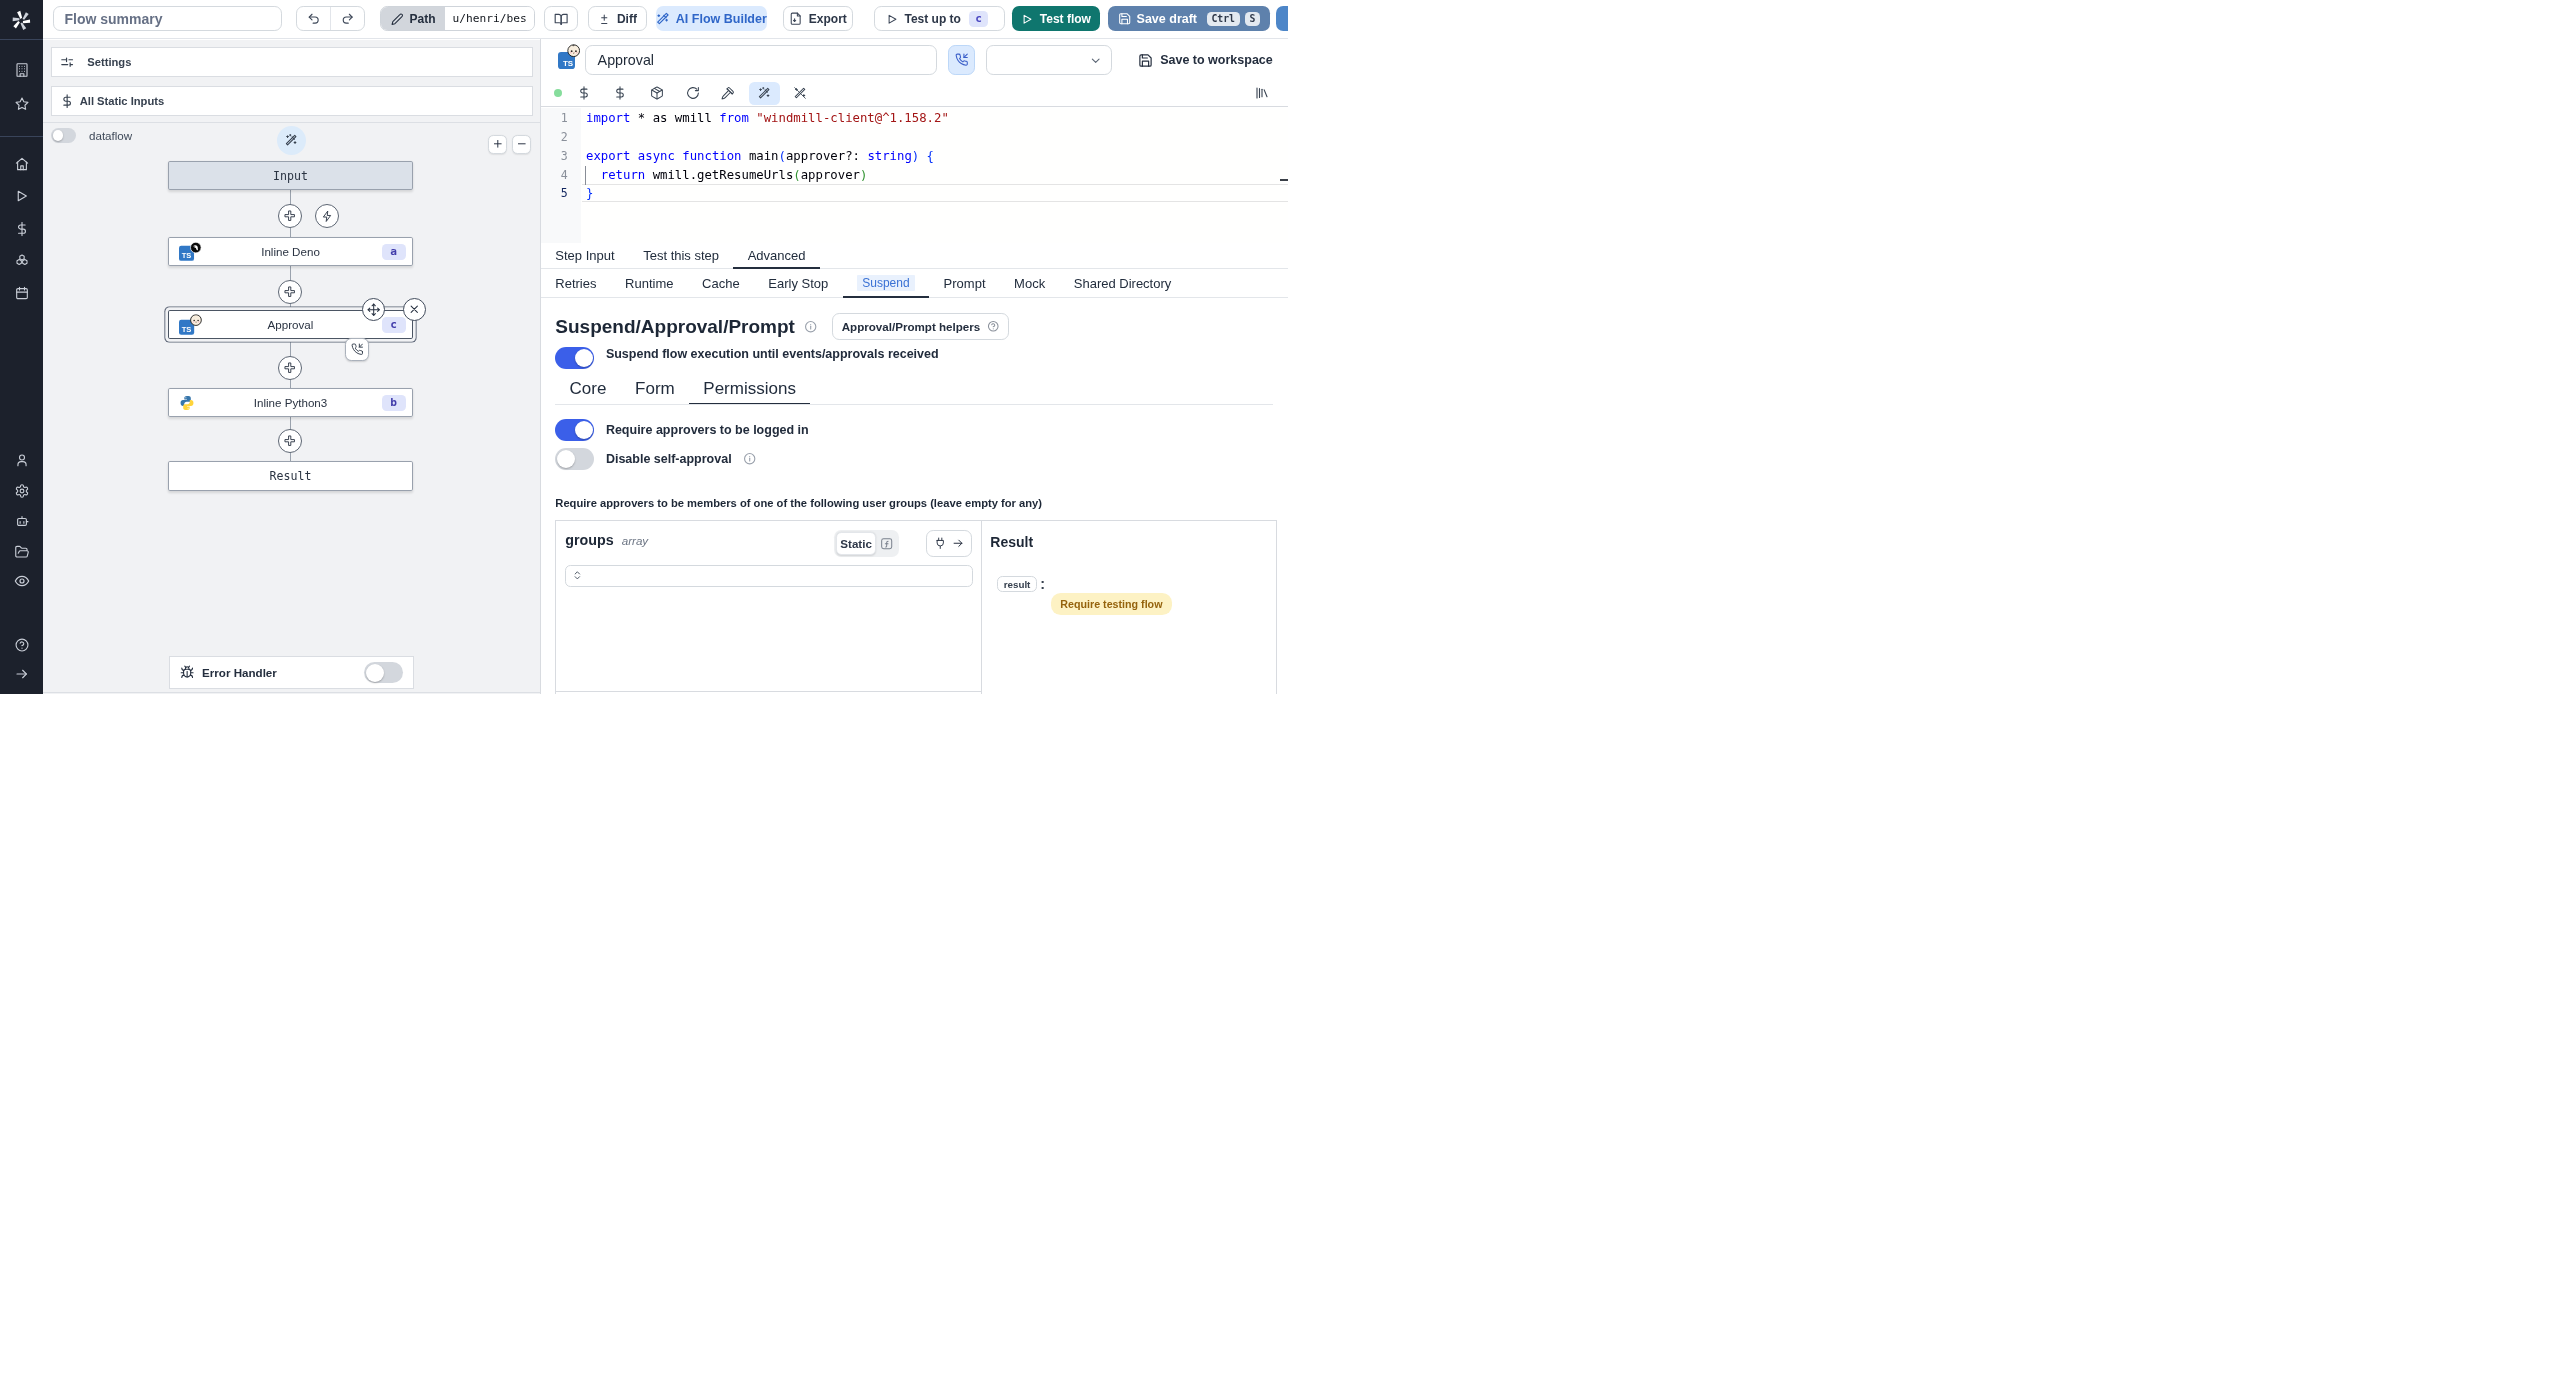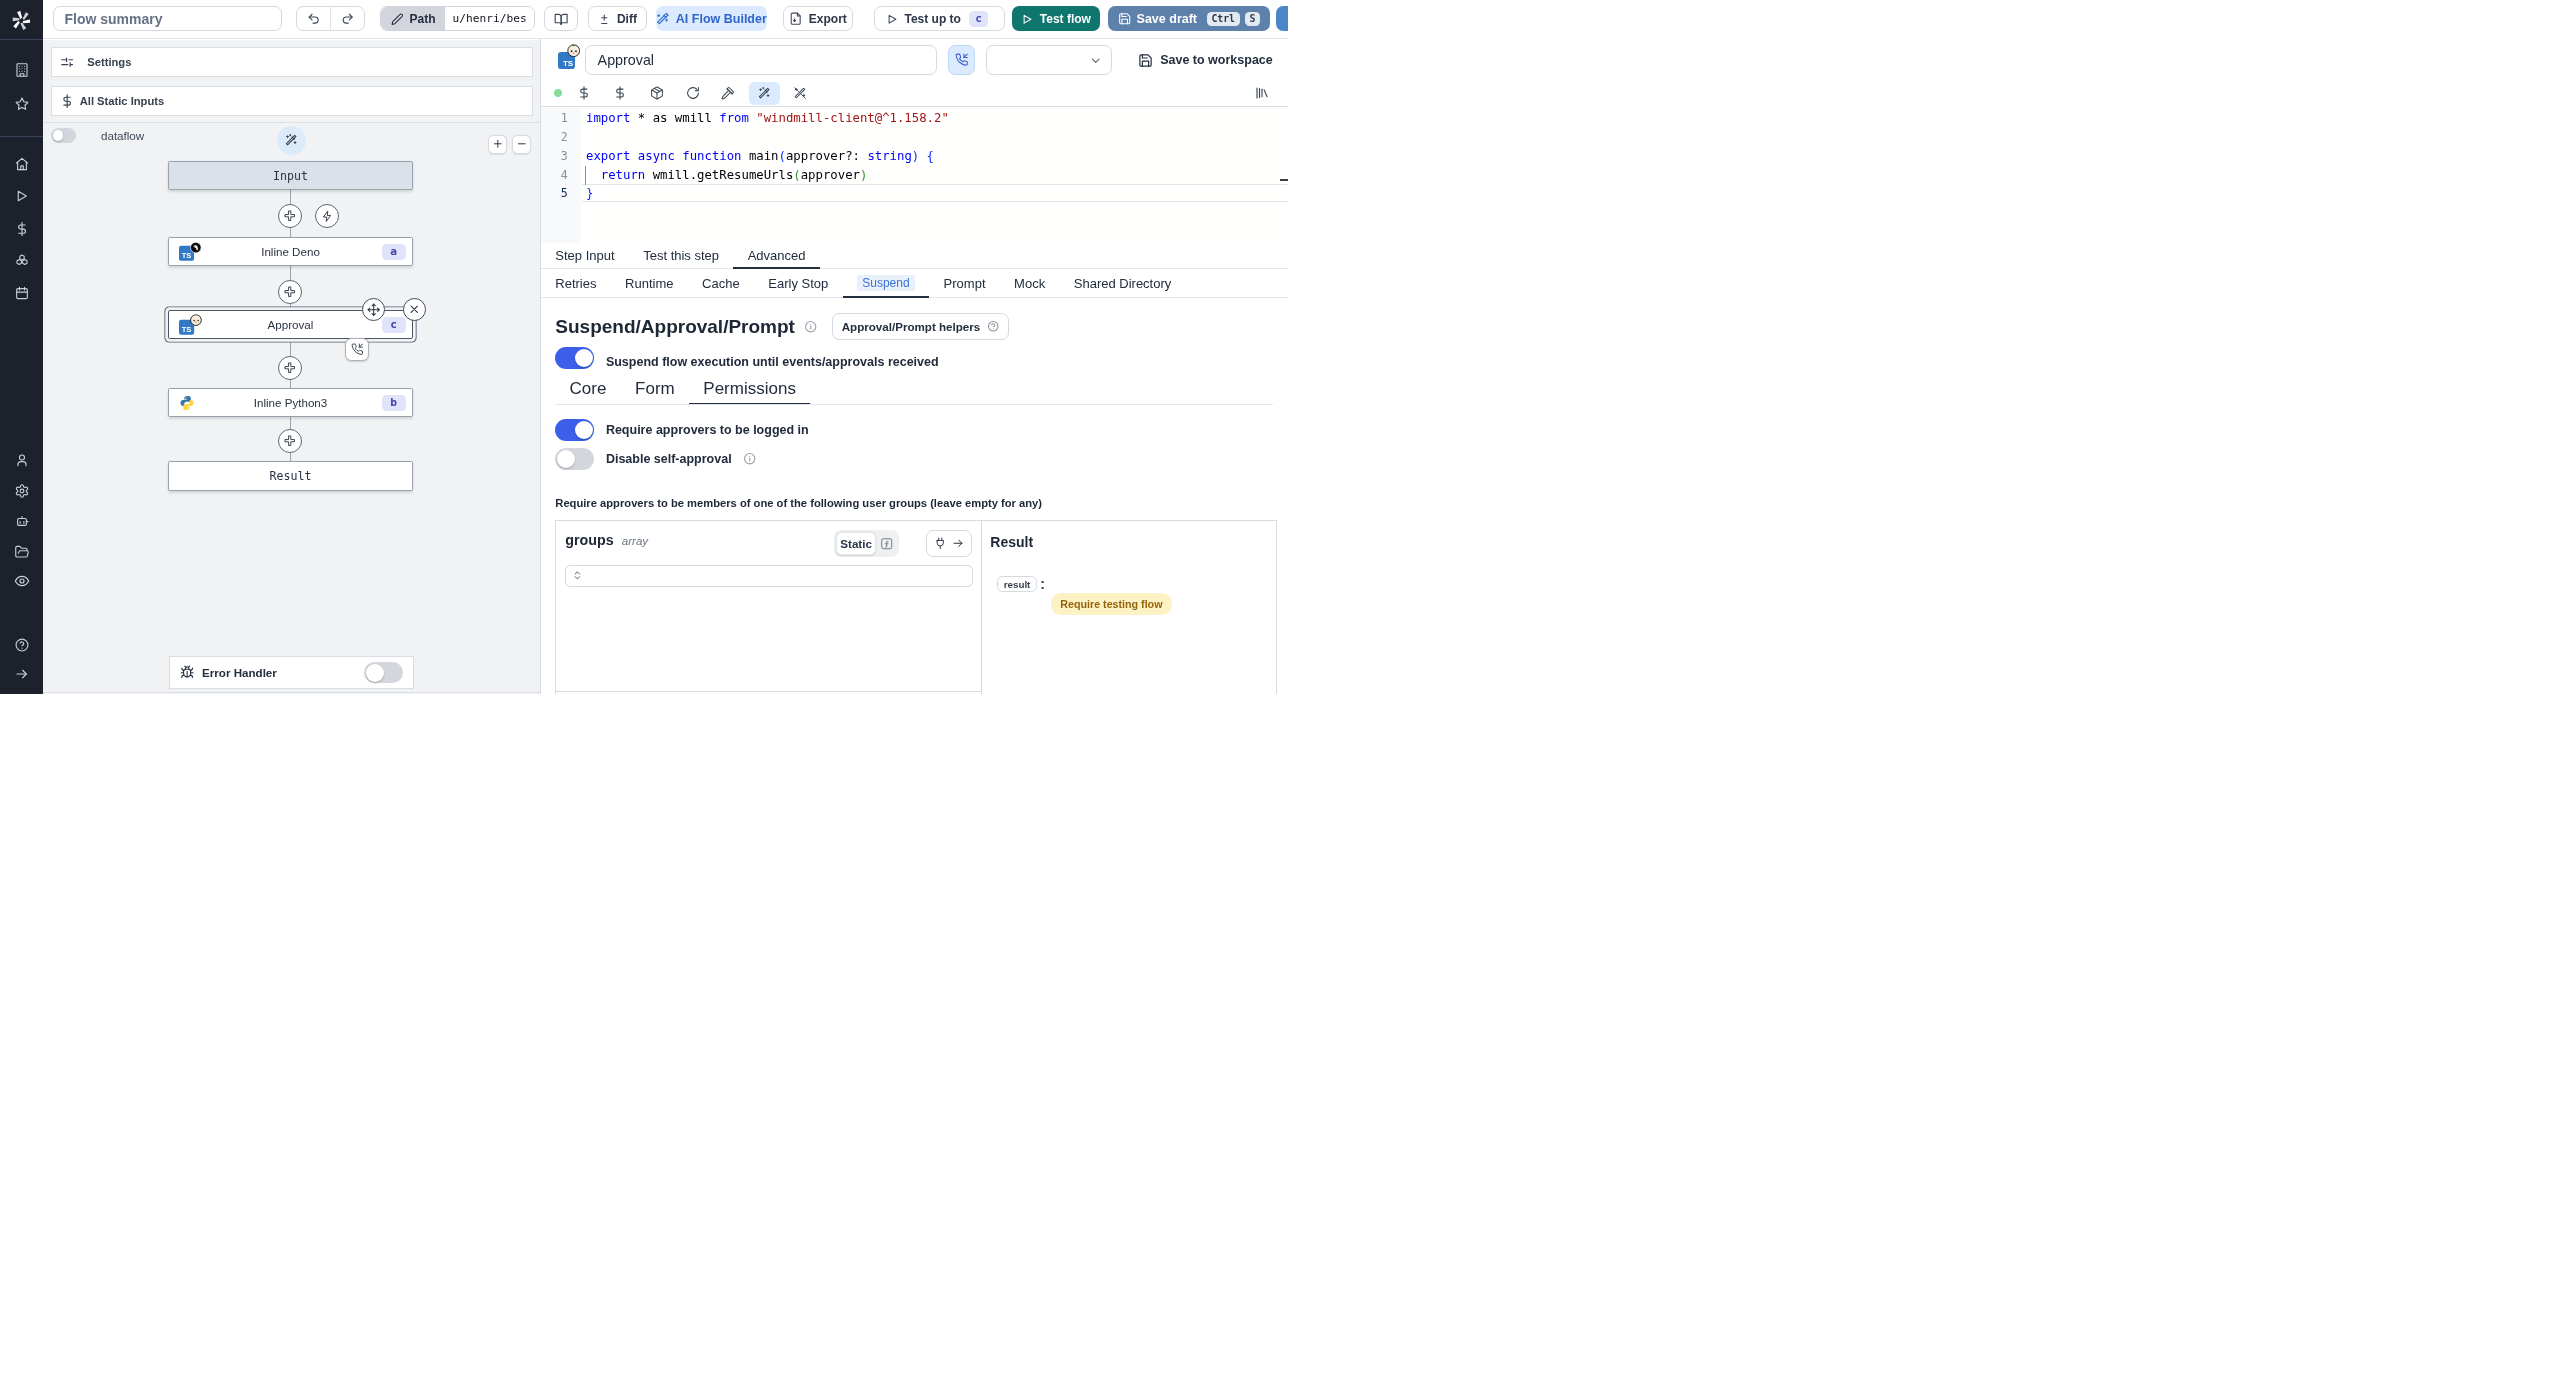--- a/index.html
+++ b/index.html
@@ -308,21 +308,21 @@
     <svg width="14.3" height="14.3" viewBox="0 0 24 24" fill="none" stroke="#37414f" stroke-width="1.9" stroke-linecap="round">
         <path d="M12 1.5v21"></path>
         <path d="M17 5.5H9.8a3.3 3.3 0 0 0 0 6.6h4.4a3.3 3.3 0 0 1 0 6.6H6.5"></path>
       </svg>
     <span>All Static Inputs</span>
   </div>
   <div id="lp-divider"></div>
 
   <div id="graph">
 
-    <div style="position:absolute; left:8px; top:5.4px; display:flex; align-items:center; gap:25px;">
+    <div style="position:absolute; left:8px; top:5.4px; display:flex; align-items:center; gap:13px;">
       <div class="toggle t-sm off">
           <div class="knob"></div>
         </div>
       <span style="font-size:11.6px; color:#3f4a59;">dataflow</span>
     </div>
 
     <div style="position:absolute; left:234px; top:2.7px; width:29px; height:29px; border-radius:50%; background:#dcebfa; display:flex; align-items:center; justify-content:center;">
       <svg width="14.3" height="14.3" viewBox="0 0 24 24" fill="none" stroke="#37414f" stroke-width="1.8" stroke-linecap="round" stroke-linejoin="round">
           <path d="m20 6-2-2L4 18l2 2L20 6z"></path>
           <path d="m13.5 6.5 4 4"></path>
@@ -619,21 +619,21 @@
       <div class="chip" style="margin-left:5.4px; height:27px; display:flex; align-items:center; gap:6.3px; padding:0 9px; font-size:11.6px; color:#242e3e; border-radius:7.2px;">
         <span>Approval/Prompt helpers</span>
         <svg width="12.5" height="12.5" viewBox="0 0 24 24" fill="none" stroke="#8a909a" stroke-width="2" stroke-linecap="round">
             <circle cx="12" cy="12" r="9.2"></circle>
             <path d="M9.1 9a3 3 0 0 1 5.8 1c0 2-3 3-3 3"></path>
             <path d="M12 17h.01"></path>
           </svg>
       </div>
     </div>
 
-    <div style="position:absolute; left:14.3px; top:307px; display:flex; align-items:flex-end; gap:11.6px;">
+    <div style="position:absolute; left:14.3px; top:307px; display:flex; align-items:flex-start; gap:11.6px;">
       <div class="toggle t-md on">
           <div class="knob"></div>
         </div>
       <span class="toggle-label">Suspend flow execution until events/approvals received</span>
     </div>
 
     <div class="tabrow" style="top:335px; height:29.5px; width:718px; left:14.3px; font-size:11.6px;" id="sub-tabs">
         <div class="tab">Core</div>
         <div class="tab">Form</div>
         <div class="tab">Permissions<div class="underline"></div></div>

